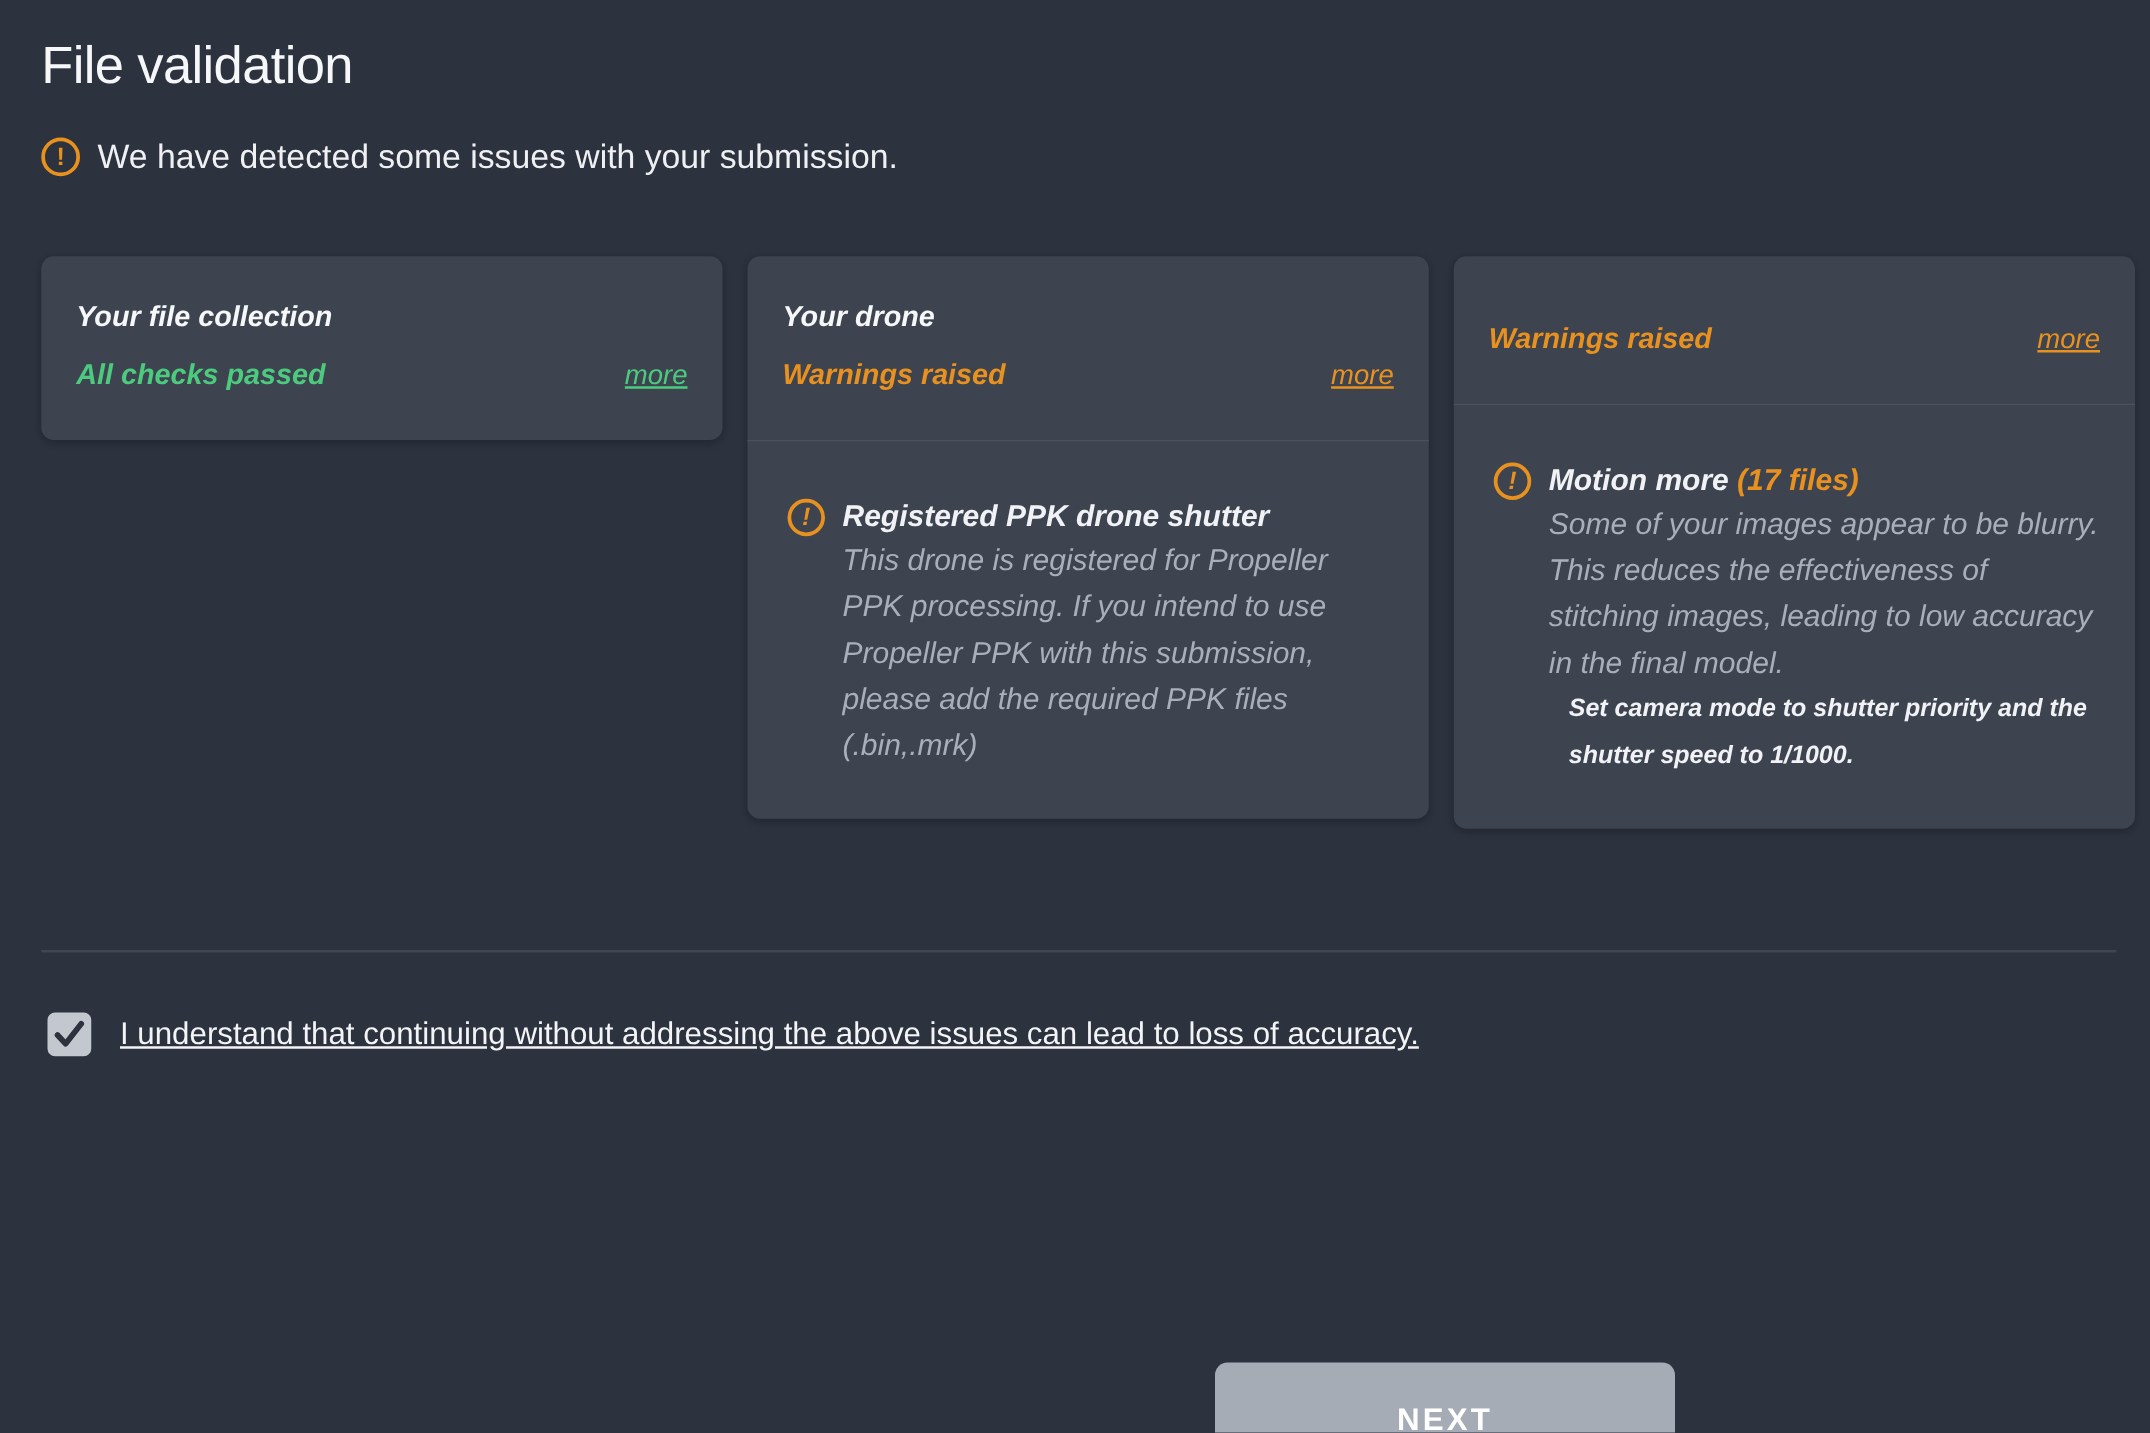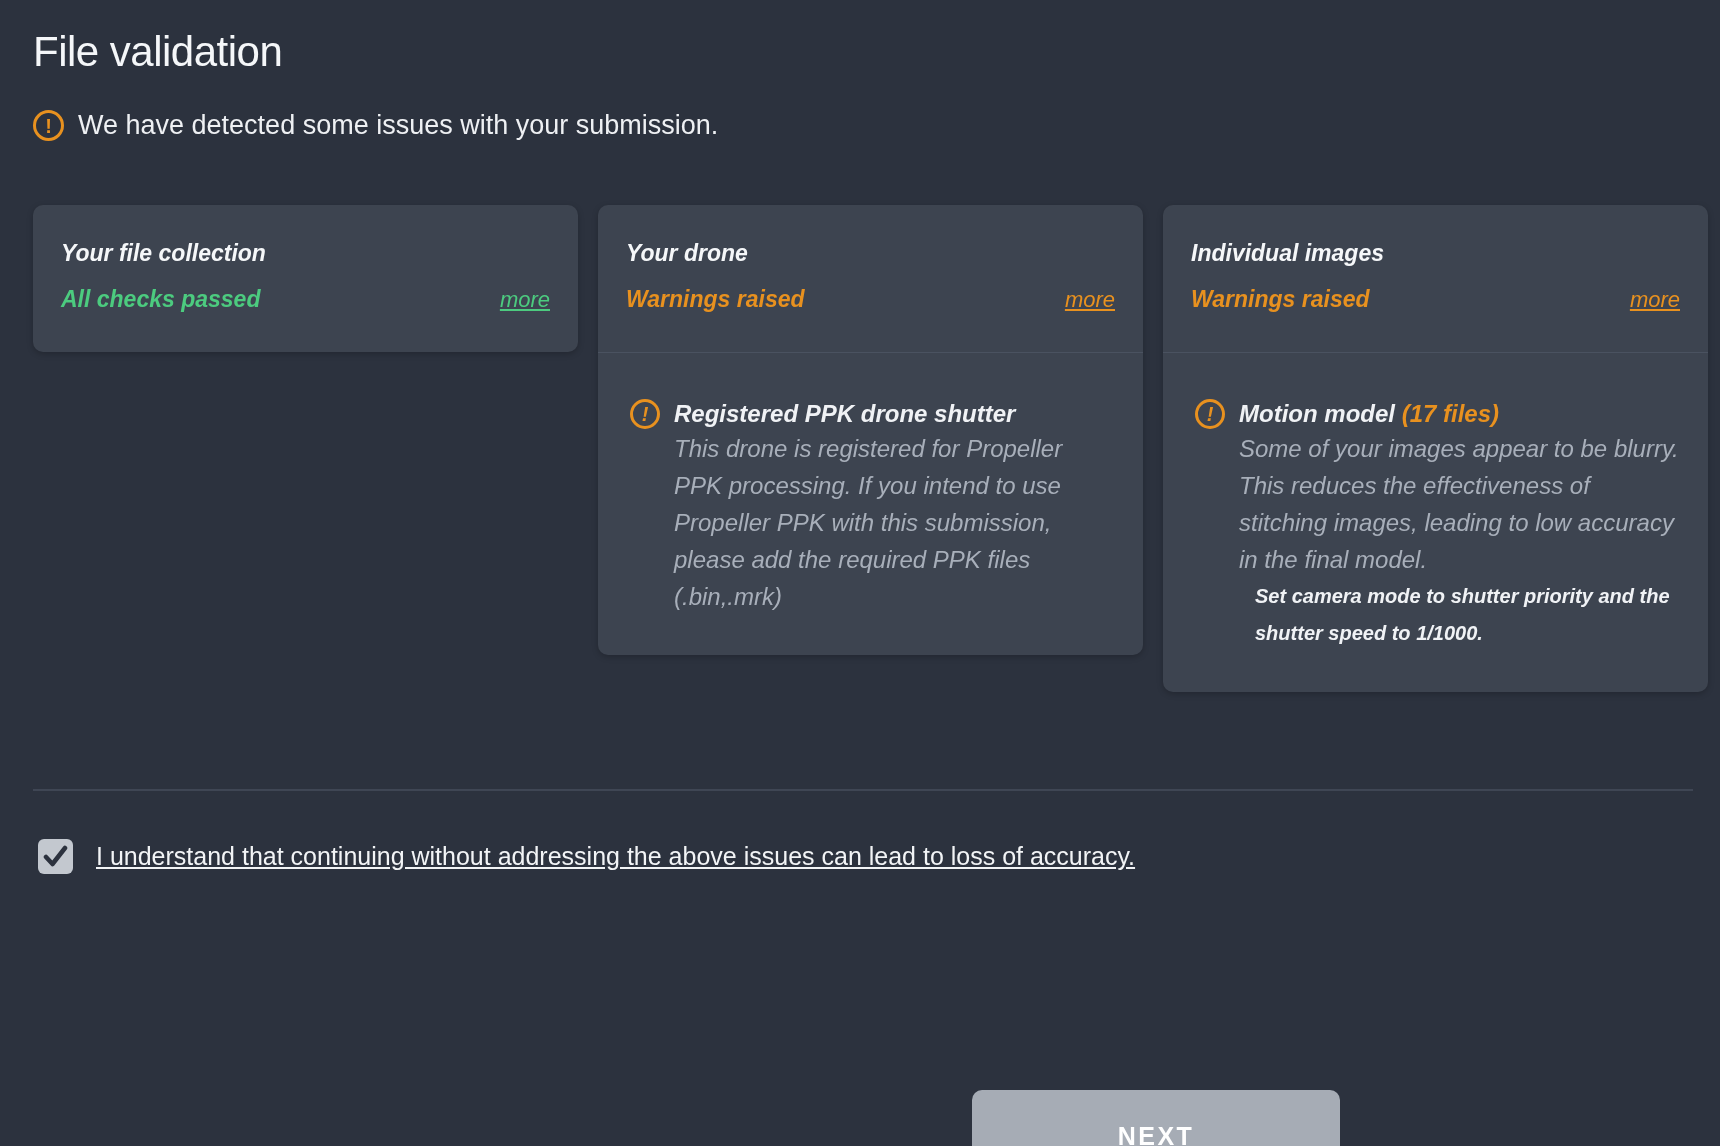--- a/index.html
+++ b/index.html
@@ -136,31 +136,30 @@
         <span class="warn-icon">!</span>
         <div class="warn-content">
           <div class="warn-title">Registered PPK drone shutter</div>
           <p class="warn-text">This drone is registered for Propeller PPK processing. If you intend to use Propeller PPK with this submission, please add the required PPK files (.bin,.mrk)</p>
         </div>
       </div>
     </div>
 
     <div class="card warning">
       <div class="card-header">
-        <div class="card-title">Individual images</div>
         <div class="status-row">
           <span class="status-text">Warnings raised</span>
           <a class="more-link">more</a>
         </div>
       </div>
       <div class="card-body">
         <span class="warn-icon">!</span>
         <div class="warn-content">
           <div class="warn-title">
-            <span>Motion model</span>
+            <span>Motion more</span>
             <span class="files-count">(17 files)</span>
           </div>
           <p class="warn-text">Some of your images appear to be blurry. This reduces the effectiveness of stitching images, leading to low accuracy in the final model.</p>
           <p class="warn-note">Set camera mode to shutter priority and the shutter speed to 1/1000.</p>
         </div>
       </div>
     </div>
 
   </div>
 

